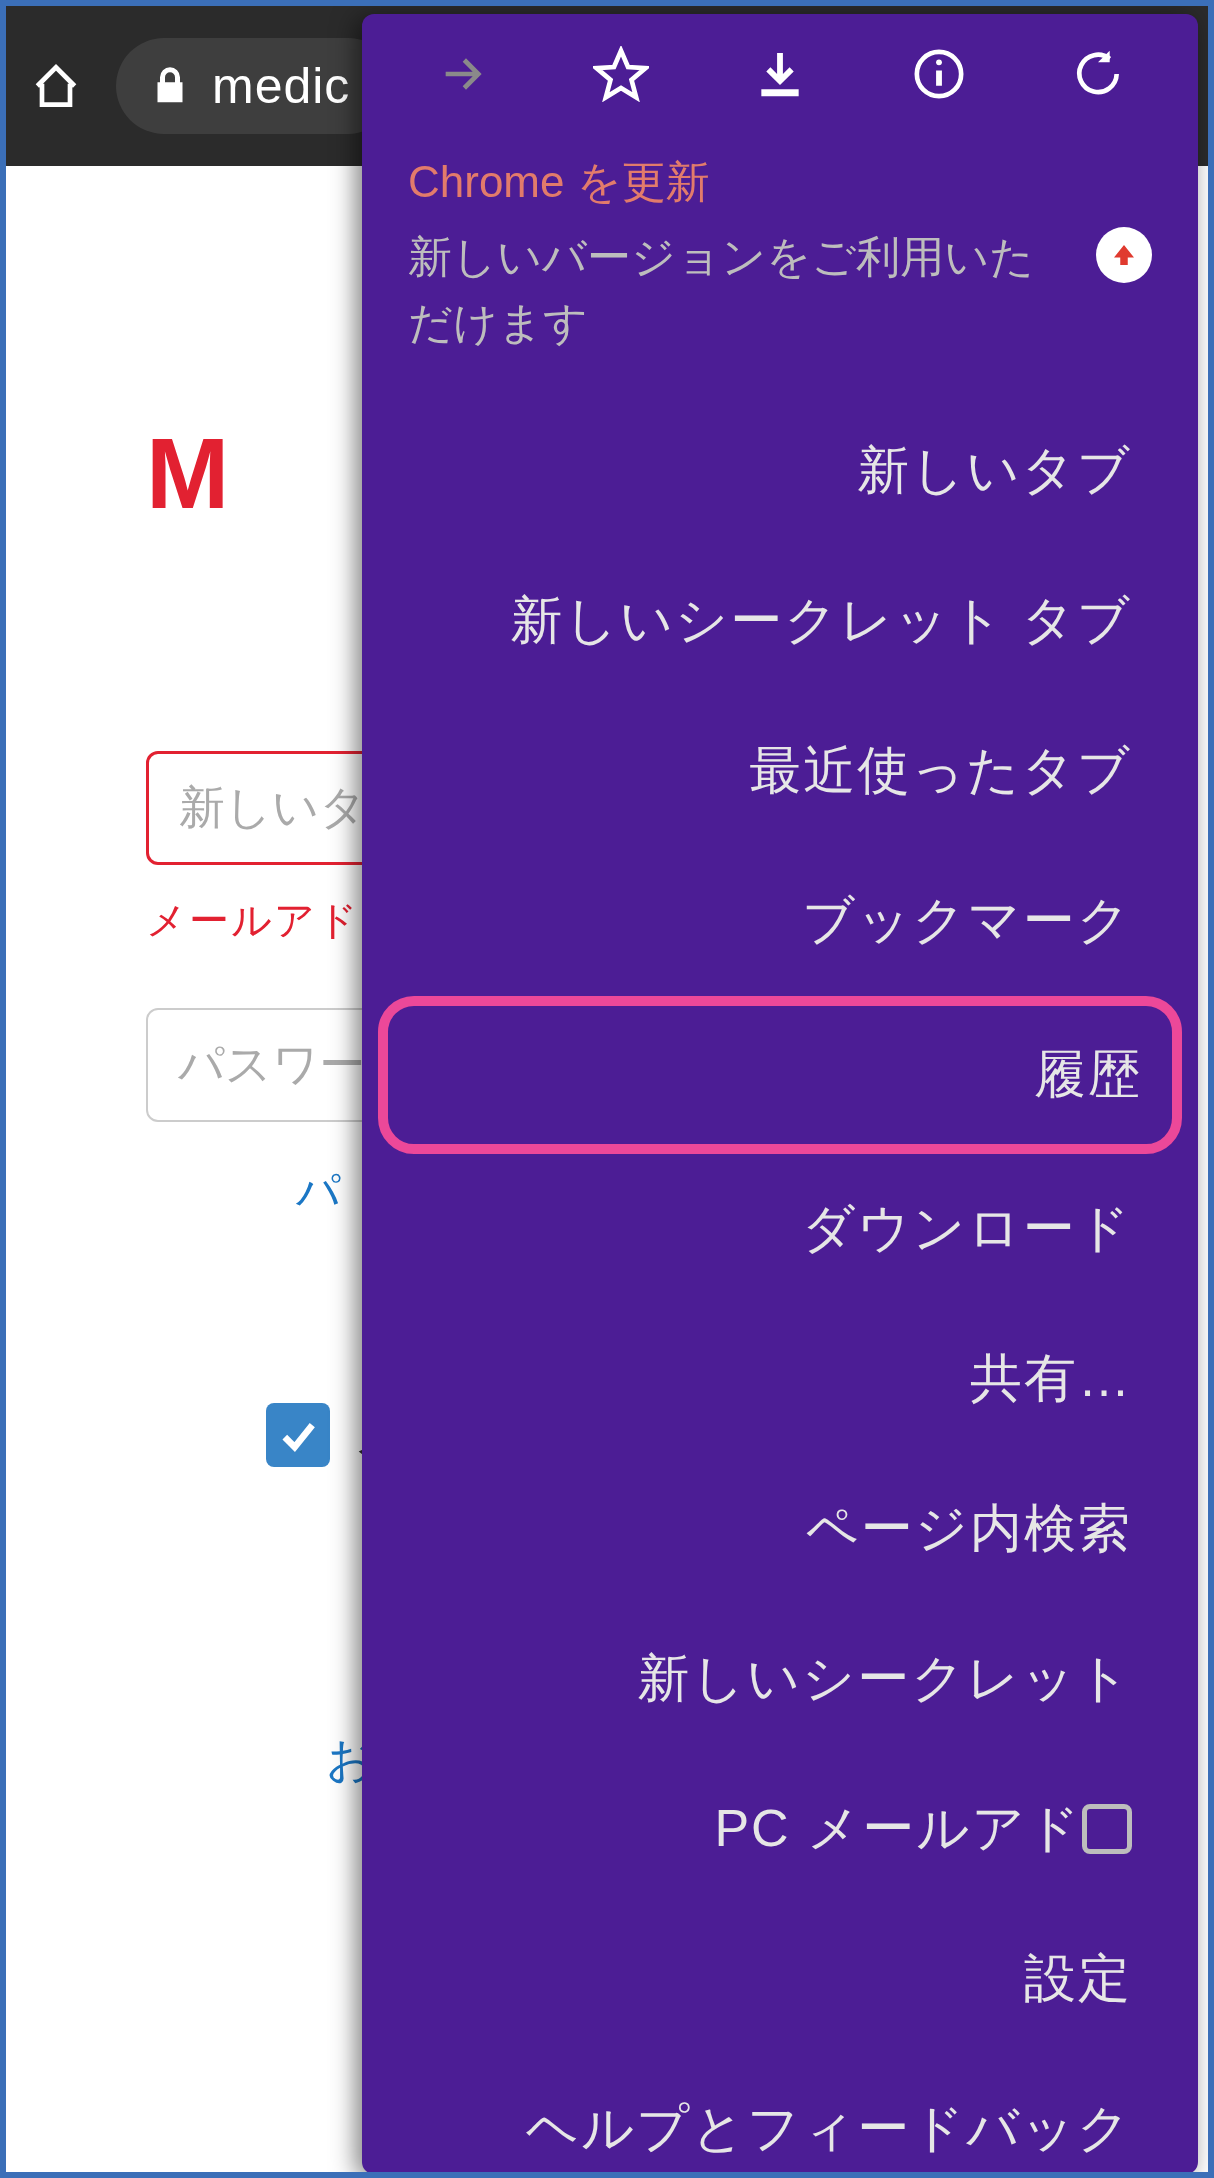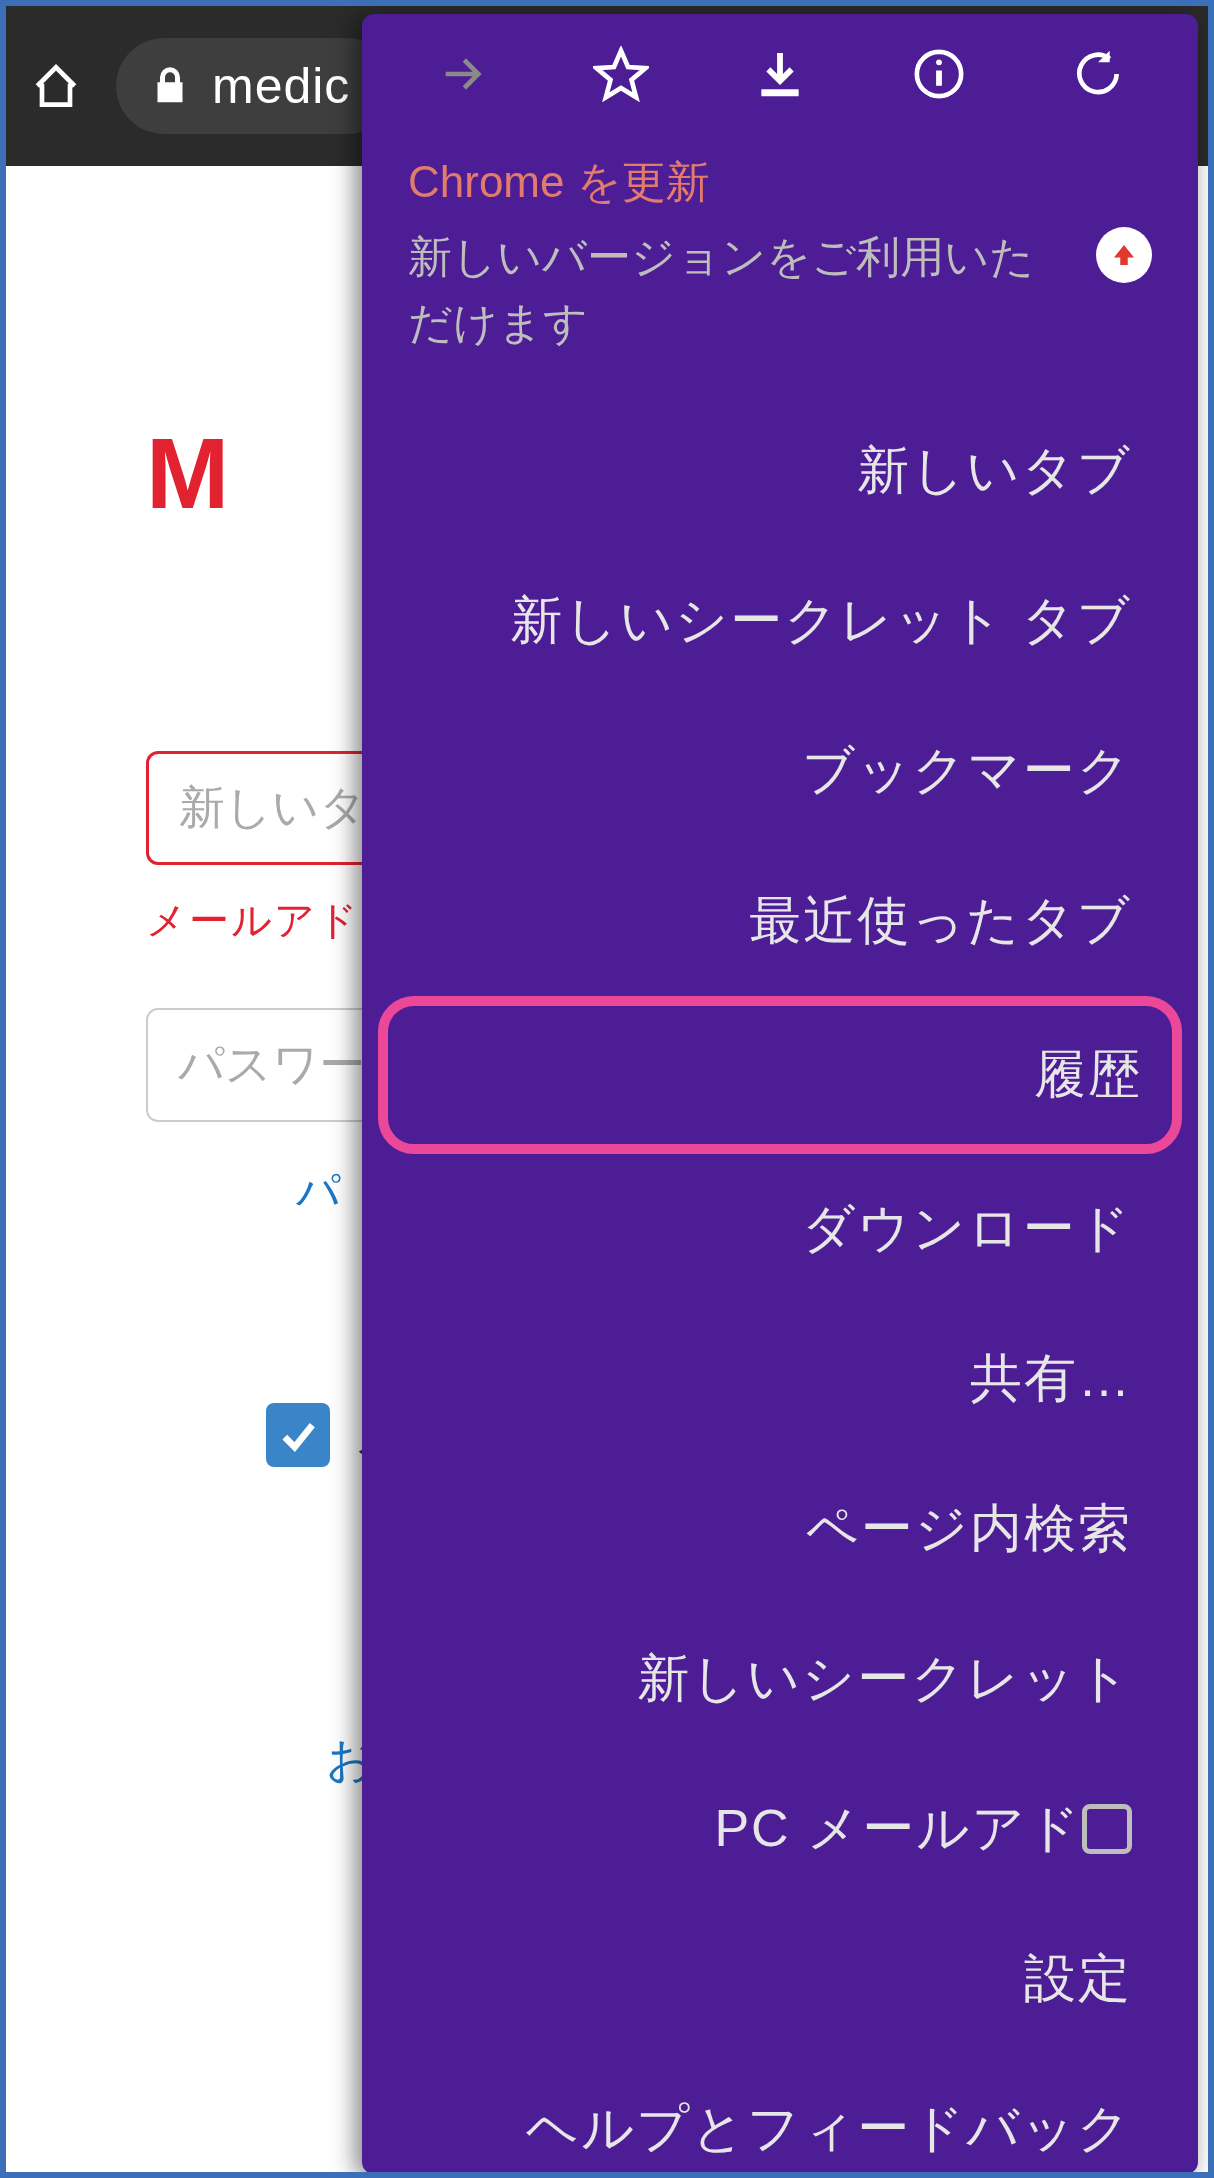--- a/index.html
+++ b/index.html
@@ -282,26 +282,26 @@
           <span>新しいタブ</span>
         </div>
       </div>
     <div class="item-wrap">
         <div class="menu-item">
           <span>新しいシークレット タブ</span>
         </div>
       </div>
     <div class="item-wrap">
         <div class="menu-item">
+          <span>最近使ったタブ</span>
+        </div>
+      </div>
+    <div class="item-wrap">
+        <div class="menu-item">
           <span>ブックマーク</span>
-        </div>
-      </div>
-    <div class="item-wrap">
-        <div class="menu-item">
-          <span>最近使ったタブ</span>
         </div>
       </div>
     <div class="highlight">
       <div class="menu-item">
           <span>履歴</span>
         </div>
     </div>
     <div class="item-wrap">
         <div class="menu-item">
           <span>ダウンロード</span>

